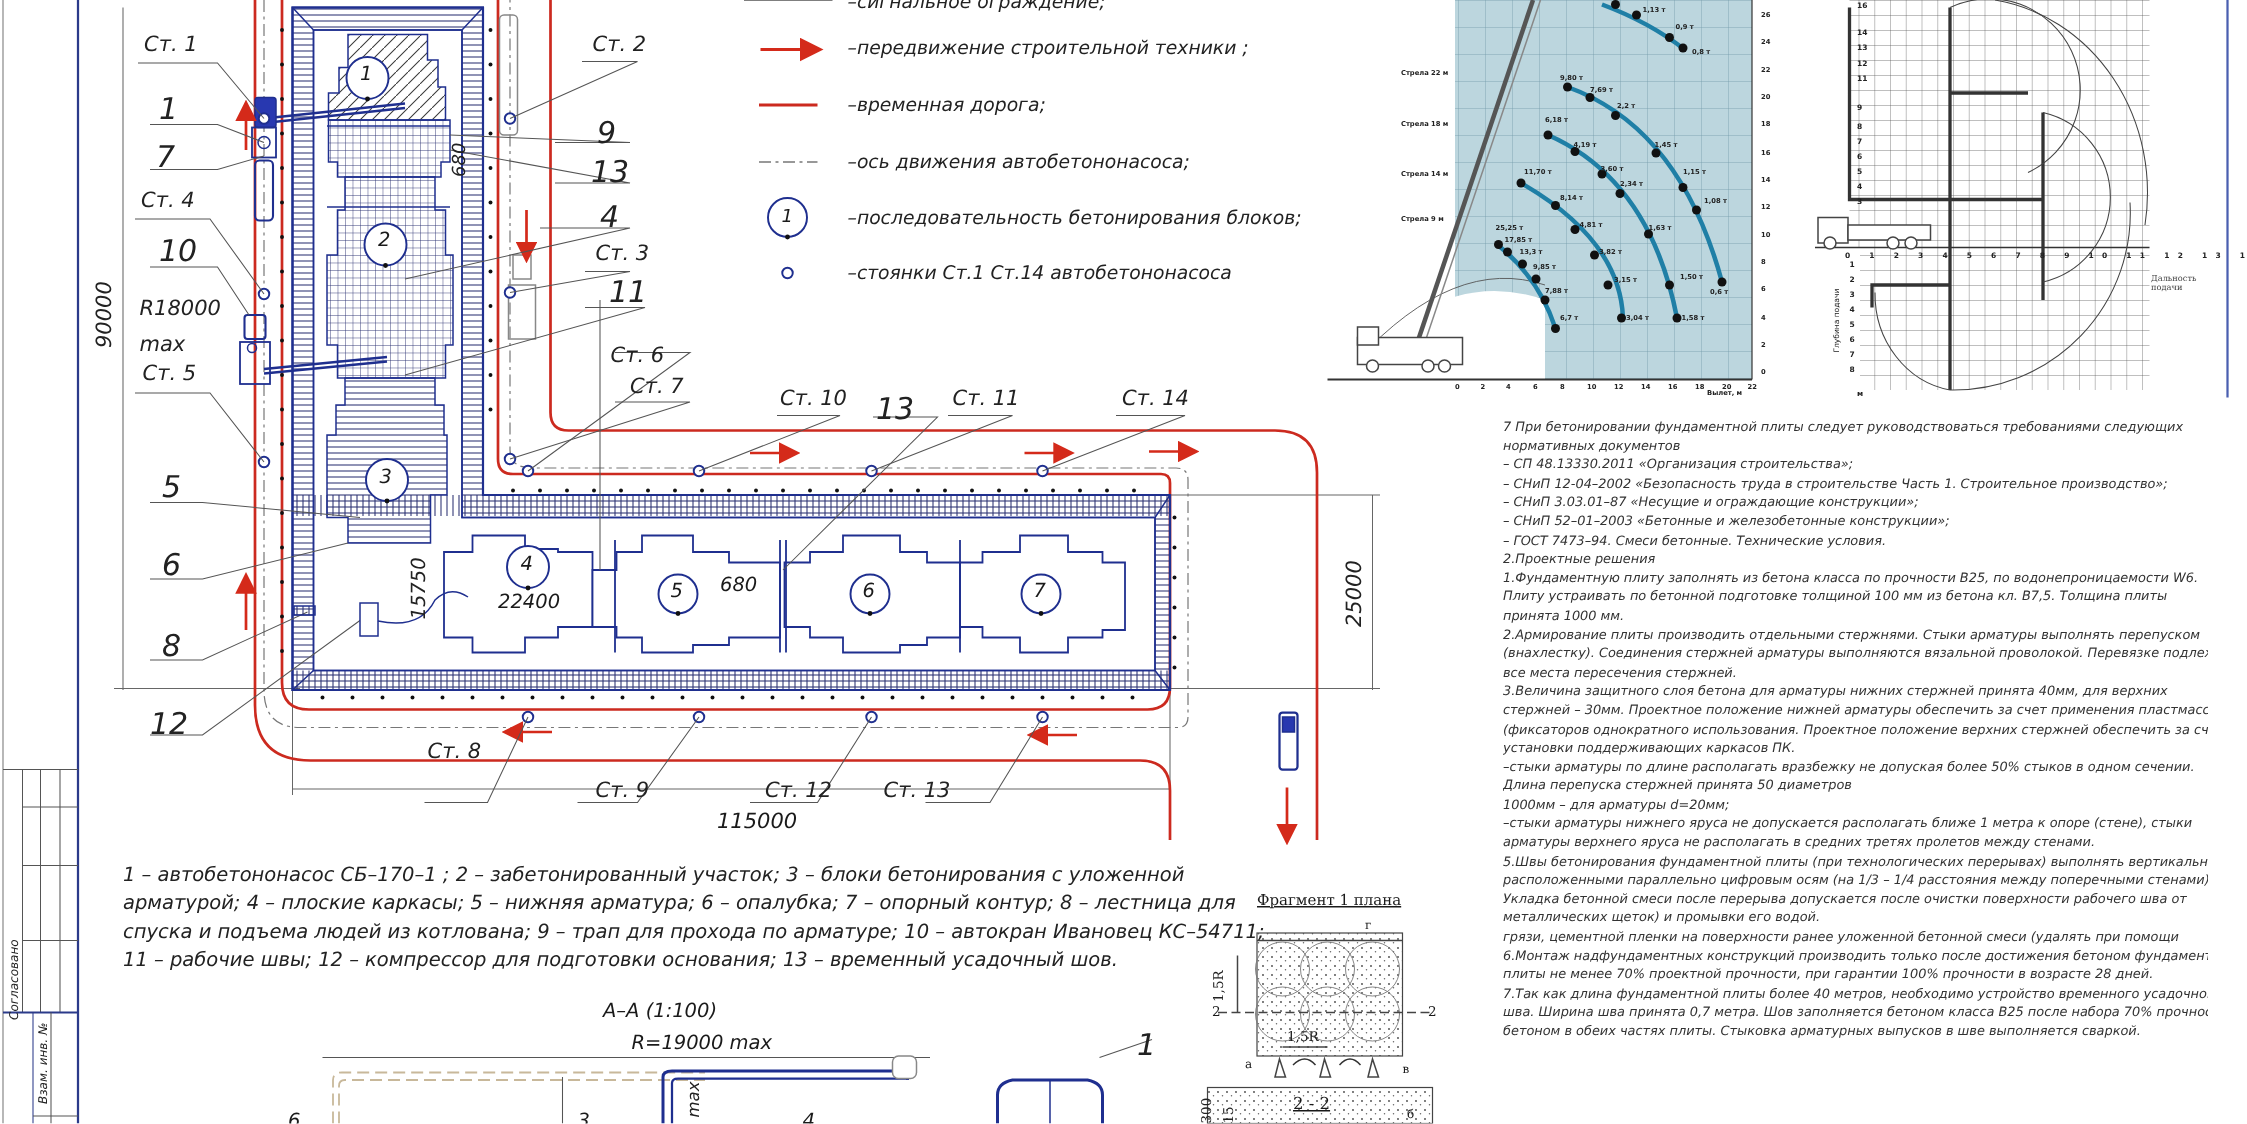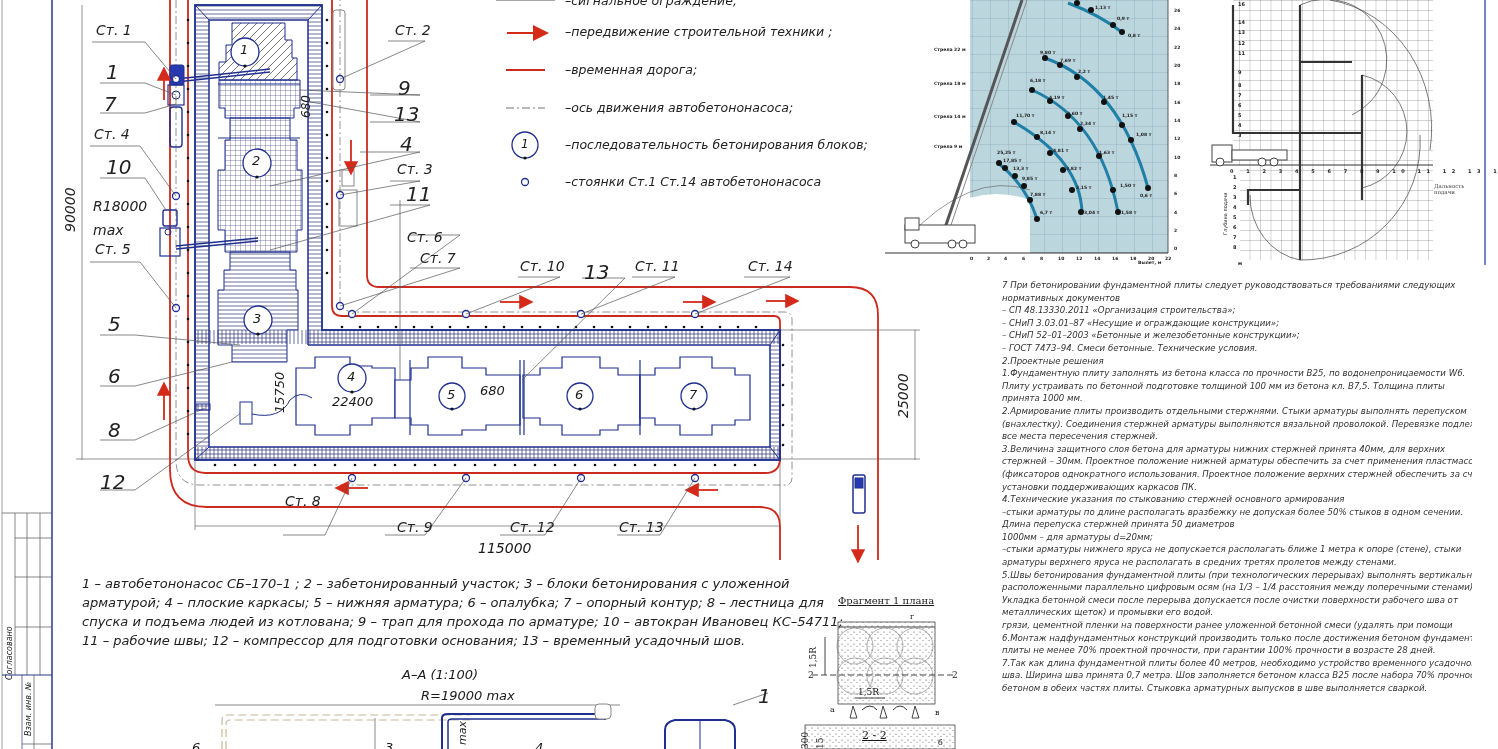--- a/index.html
+++ b/index.html
@@ -473,21 +473,21 @@
 <div class="lbl" style="left:397px;top:161px;">Ст. 3</div>
 <div class="lbl" style="left:94px;top:126px;">Ст. 4</div>
 <div class="lbl" style="left:95px;top:241px;">Ст. 5</div>
 <div class="lbl" style="left:407px;top:213px;margin-top:16px;">Ст. 6</div>
 <div class="lbl" style="left:420px;top:250px;">Ст. 7</div>
 <div class="lbl" style="left:285px;top:493px;">Ст. 8</div>
 <div class="lbl" style="left:397px;top:519px;">Ст. 9</div>
 <div class="lbl" style="left:520px;top:258px;">Ст. 10</div>
 <div class="lbl" style="left:635px;top:258px;">Ст. 11</div>
 <div class="lbl" style="left:510px;top:519px;">Ст. 12</div>
-<div class="lbl" style="left:619px;top:519px;">Ст. 13</div>
+<div class="lbl" style="left:589px;top:519px;">Ст. 13</div>
 <div class="lbl" style="left:748px;top:258px;">Ст. 14</div>
 
 <div class="lblbig" style="left:106px;top:60px;">1</div>
 <div class="lblbig" style="left:104px;top:92px;">7</div>
 <div class="lblbig" style="left:106px;top:155px;">10</div>
 <div class="lblbig" style="left:108px;top:312px;">5</div>
 <div class="lblbig" style="left:108px;top:364px;">6</div>
 <div class="lblbig" style="left:108px;top:418px;">8</div>
 <div class="lblbig" style="left:100px;top:470px;">12</div>
 <div class="lblbig" style="left:398px;top:76px;">9</div>
@@ -654,35 +654,35 @@
   <div class="chart-lbl" style="left:1233px;top:244px;font-size:5px;">8</div>
   <div class="vtext" style="left:1222px;top:235px;font-size:5px;font-style:normal;">Глубина подачи</div>
   <div class="chart-lbl" style="left:1238px;top:260px;font-size:5px;">м</div>
   <div class="abs" style="left:1434px;top:183px;width:35px;font-size:5.5px;font-family:'DejaVu Serif',serif;color:#444;">Дальность подачи</div>
 </div>
 
 <div class="notes">
   <div>7 При бетонировании фундаментной плиты  следует руководствоваться требованиями следующих</div>
   <div>нормативных документов</div>
   <div>– СП 48.13330.2011 «Организация строительства»;</div>
+  <div>– СНиП 12-04–2002  «Безопасность труда в строительстве Часть 1. Строительное производство»;</div>
   <div>– СНиП 3.03.01–87 «Несущие и ограждающие конструкции»;</div>
   <div>– СНиП 52–01–2003 «Бетонные и железобетонные конструкции»;</div>
   <div>– ГОСТ 7473–94. Смеси бетонные. Технические условия.</div>
   <div>2.Проектные решения</div>
   <div>1.Фундаментную плиту заполнять из бетона класса по прочности В25, по водонепроницаемости W6.</div>
   <div>Плиту устраивать по бетонной подготовке толщиной 100 мм из бетона кл. В7,5. Толщина плиты</div>
   <div>принята 1000 мм.</div>
   <div>2.Армирование плиты производить отдельными стержнями. Стыки арматуры выполнять перепуском</div>
   <div>(внахлестку). Соединения стержней арматуры выполняются вязальной проволокой. Перевязке подлежат</div>
   <div> все места пересечения стержней.</div>
   <div>3.Величина защитного слоя бетона для арматуры нижних стержней принята 40мм, для верхних</div>
   <div> стержней – 30мм. Проектное положение нижней арматуры обеспечить за счет применения пластмассовых</div>
   <div> (фиксаторов однократного использования. Проектное положение верхних стержней обеспечить за счет</div>
   <div> установки поддерживающих каркасов ПК.</div>
-  <div>4.Технические указания по стыкованию стержней основного армирования</div>
   <div>–стыки арматуры по длине располагать вразбежку не допуская более 50% стыков в одном сечении.</div>
   <div>Длина перепуска стержней принята 50 диаметров</div>
   <div>1000мм – для арматуры d=20мм;</div>
   <div>–стыки арматуры нижнего яруса не допускается располагать ближе 1 метра к опоре (стене), стыки</div>
   <div> арматуры верхнего яруса не располагать в средних третях пролетов между стенами.</div>
   <div>5.Швы бетонирования фундаментной плиты (при технологических перерывах) выполнять вертикальными,</div>
   <div>расположенными параллельно цифровым осям (на 1/3 – 1/4 расстояния между поперечными стенами).</div>
   <div>Укладка бетонной смеси после перерыва допускается после очистки поверхности рабочего шва от</div>
   <div>металлических щеток) и промывки его водой.</div>
   <div>грязи, цементной пленки на поверхности ранее уложенной бетонной смеси (удалять при помощи</div>

